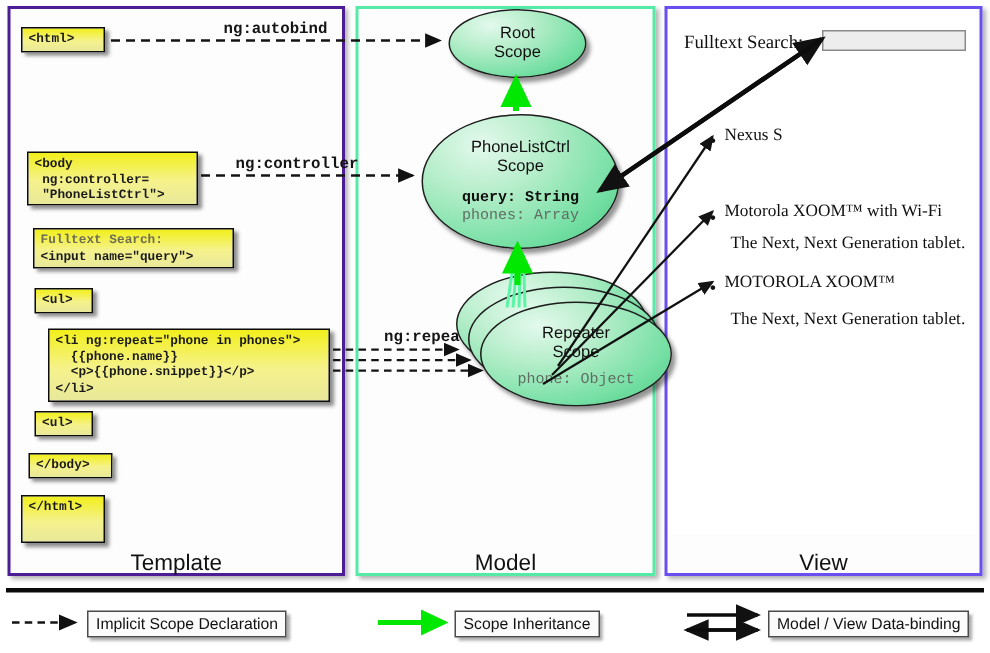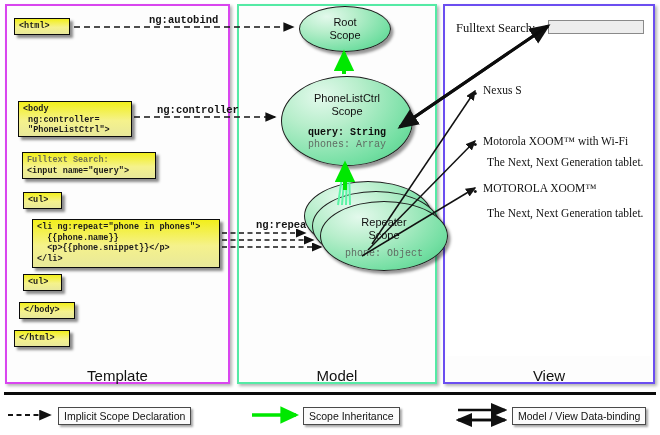--- a/index.html
+++ b/index.html
@@ -2,21 +2,21 @@
 <html><head>
 <meta charset="utf-8">
 <style>
   html,body{margin:0;padding:0;background:#ffffff;}
   body{font-family:"Liberation Sans",sans-serif;}
   #stage{position:relative;width:660px;height:435px;overflow:hidden;background:#fff;}
 
   
   .col{position:absolute;background:#fdfdfd;box-sizing:border-box;
        box-shadow:2px 2px 3px rgba(0,0,0,.30);}
-  #col-template{left:5px;  top:4px; width:225px; height:380px; border:2px solid #d946ef;}
+  #col-template{left:5px;  top:4px; width:225px; height:380px; border:2px solid #4c1d95;}
   #col-model   {left:237px;top:4px; width:200px; height:380px; border:2px solid #55eaa5;}
   #col-view    {left:443px;top:4px; width:212px; height:380px; border:2px solid #6b4ef0;}
 
   .col-label{position:absolute;width:100%;text-align:center;
              font-size:15px;color:#111;font-family:"Liberation Sans",sans-serif;}
   #lbl-template{left:0;top:361px;}
   #lbl-model{left:0;top:361px;}
   #lbl-view{left:0;top:361px;}
 
   
@@ -27,21 +27,21 @@
            color:#1a1a1a;padding:2px 4px;white-space:pre;font-weight:bold;}
   .codebox .dim{color:#6e6e52;font-weight:bold;}
 
   #box-html   {left:14px; top:18px;  width:56px;  height:17px;}
   #box-body   {left:18px; top:101px; width:114px; height:36px;}
   #box-search {left:22px; top:152px; width:134px; height:27px;}
   #box-ul1    {left:23px; top:192px; width:39px;  height:17px;}
   #box-li     {left:32px; top:219px; width:188px; height:49px;}
   #box-ul2    {left:23px; top:274px; width:39px;  height:17px;}
   #box-bodyc  {left:19px; top:302px; width:56px;  height:17px;}
-  #box-htmlc  {left:14px; top:330px; width:56px;  height:17px;}
+  #box-htmlc  {left:14px; top:330px; width:56px;  height:32px;}
 
   
   .edgelabel{position:absolute;font-family:"Liberation Mono",monospace;
              font-size:10.5px;font-weight:bold;color:#141414;white-space:nowrap;}
   #lbl-autobind  {left:149px;top:14px;}
   #lbl-controller{left:133px;top:104px;padding-left:24px;}
   #lbl-repeat    {left:240px;top:219px;margin-left:16px;}
 
   
   .scope{position:absolute;border-radius:50%;border:1.6px solid #1d1d1d;

